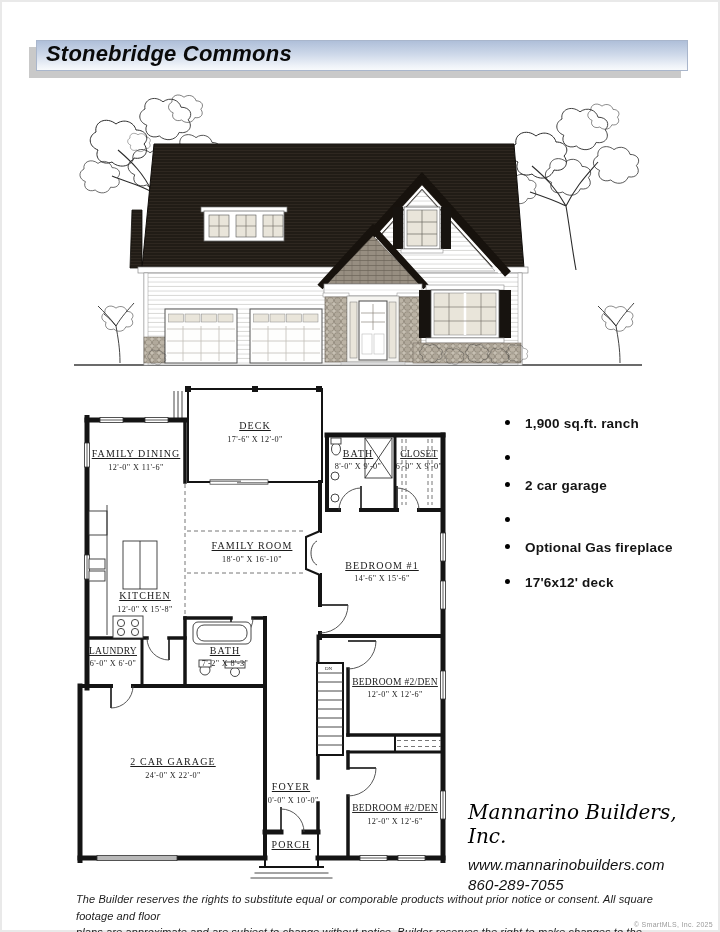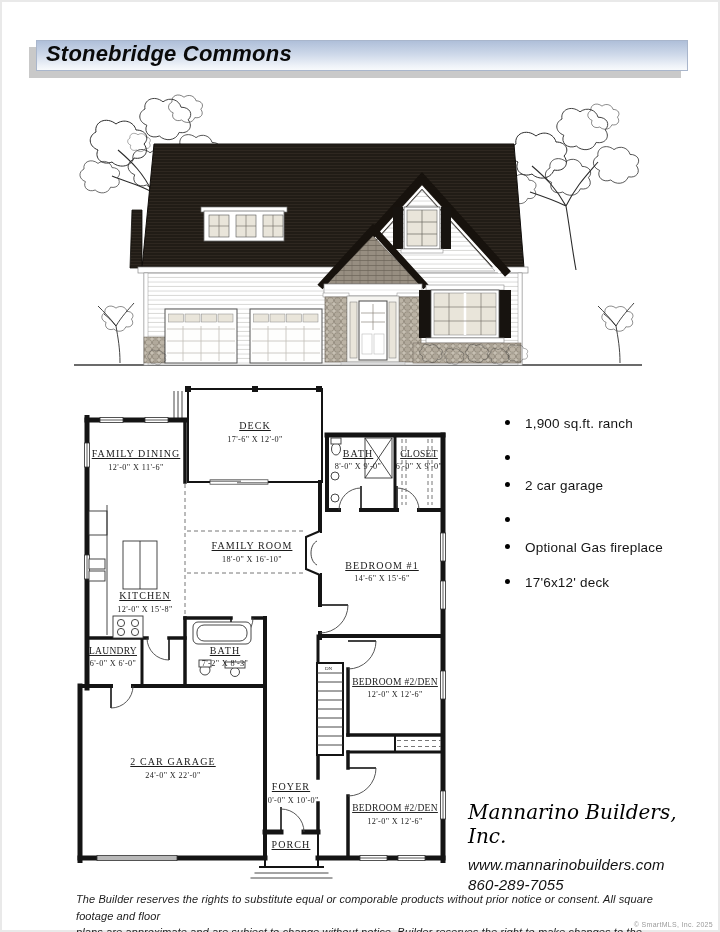--- a/index.html
+++ b/index.html
@@ -29,21 +29,21 @@
   .fx { stroke:#333; stroke-width:.9; fill:#ffffff; }
   .dash { stroke:#666; stroke-width:.9; stroke-dasharray:4 3; fill:none; }
   .arc { stroke:#444; stroke-width:.9; fill:none; }
   .leaf { stroke:#141414; stroke-width:1.6; }
   .wing rect { fill:#ffffff; stroke:#333; stroke-width:.8; }
   .wing line { stroke:#333; stroke-width:.8; }
   
   .spec { position:absolute; left:498px; top:414px; width:196px; }
   .spec-title { margin:0 0 16px 0; font-size:26px; font-weight:bold; font-style:italic; color:#000;
     border-bottom:3px solid #0a0a0a; padding-bottom:5px; width:186px; letter-spacing:.3px; }
-  .spec-list { list-style:none; margin:0; padding:0 0 0 7px; }
+  .spec-list { list-style:none; margin:0; padding:0 0 0 7px;font-weight:bold; }
   .spec-list li { display:flex; gap:15px; margin-bottom:16px; }
   .bullet-dot { width:5px; height:5px; border-radius:50%; background:#000; margin-top:6px; flex:none; }
   .bullet-text { font-size:13.5px; color:#141414; line-height:1.42; letter-spacing:.2px; white-space:pre-line; }
   
   .builder { position:absolute; left:468px; top:800px; width:215px; }
   .builder-name { font-family:"DejaVu Serif",serif; font-style:italic; font-size:20px; color:#000; margin:0 0 7px 0; }
   .builder-web, .builder-phone { font-size:15px; color:#101010; line-height:1.35; letter-spacing:.2px;font-style:italic; }
   
   .disclaimer { position:absolute; left:76px; top:891px; width:580px; font-size:11px; font-style:italic;
     color:#1c1c1c; line-height:1.5; letter-spacing:.1px; white-space:pre-line; }

